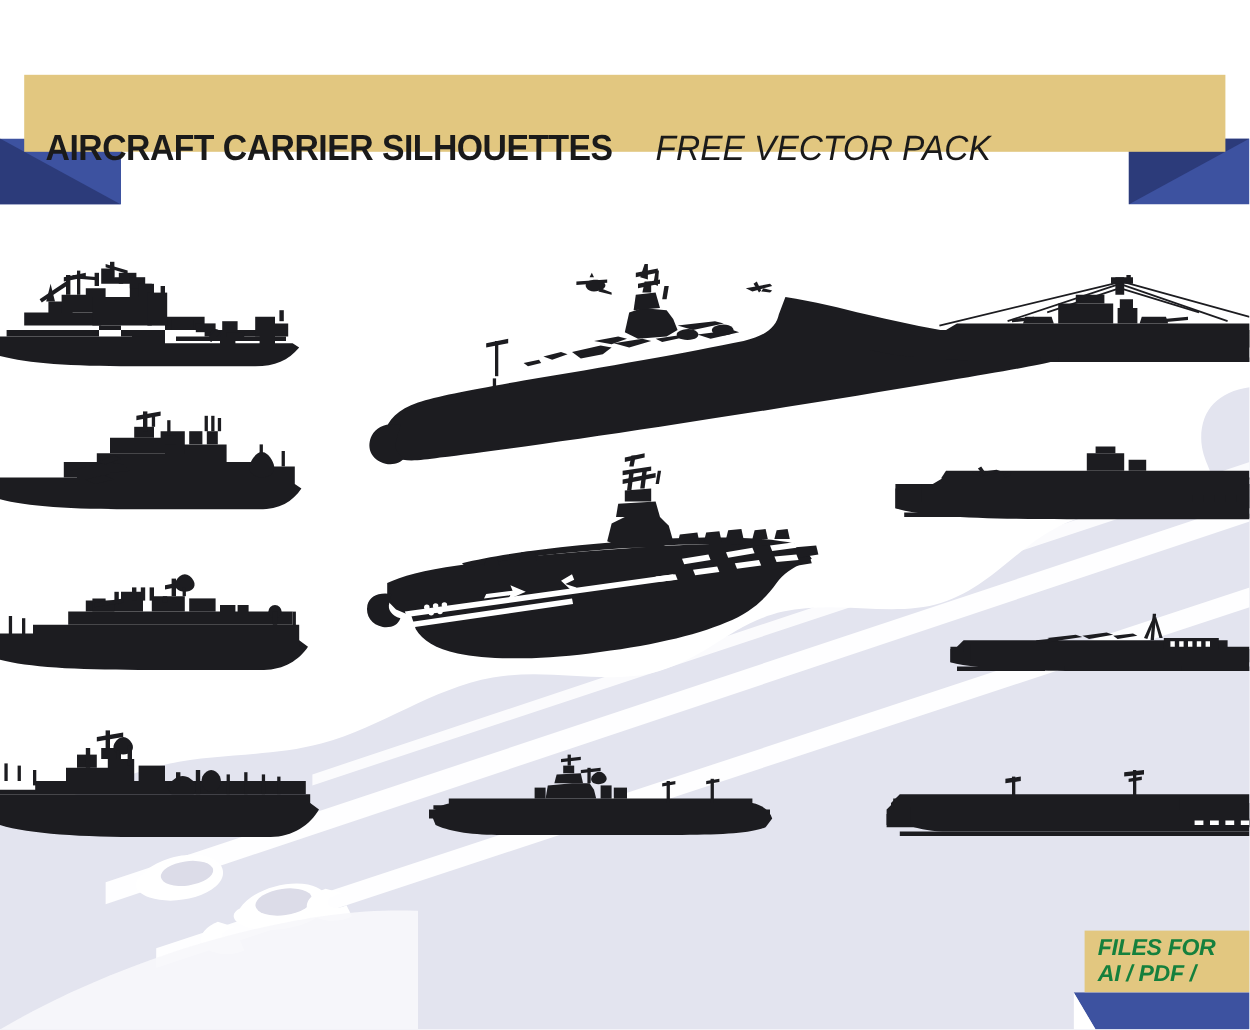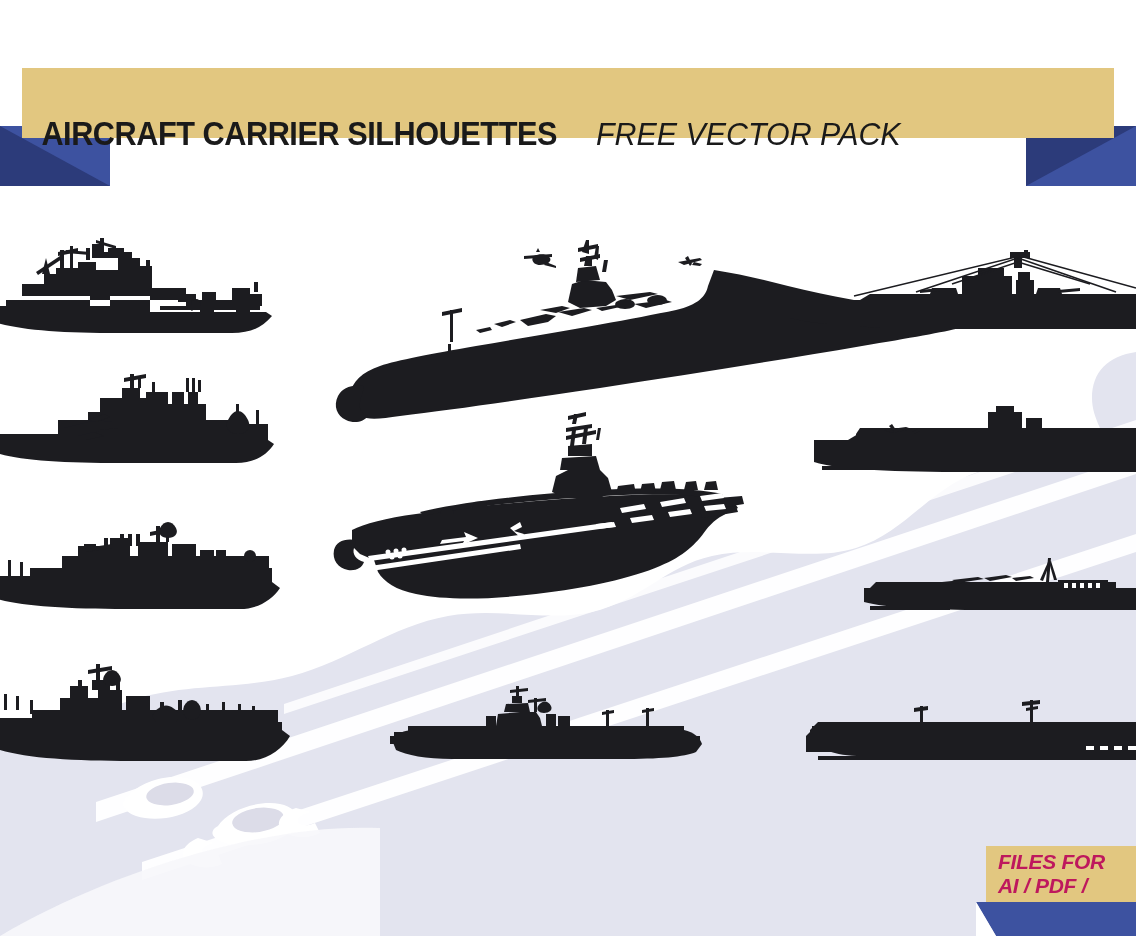--- a/index.html
+++ b/index.html
@@ -48,21 +48,21 @@
   #files-badge{position:absolute;left:986px;top:846px;width:150px;height:90px;}
   #files-bar{
     position:absolute;left:0;top:0;width:150px;height:56px;background:#e2c780;
   }
   #files-text{
     position:absolute;left:0;top:0;width:150px;height:56px;
     display:flex;flex-direction:column;justify-content:center;
     padding-left:12px;box-sizing:border-box;
   }
   .files-line{
-    font-weight:bold;font-style:italic;font-size:21px;color:#be185d;
+    font-weight:bold;font-style:italic;font-size:21px;color:#15803d;
     line-height:24px;white-space:nowrap;letter-spacing:-0.3px;
   }
 </style>
 </head>
 <body>
 
 <div id="stage">
 
   <svg class="layer" viewBox="0 0 1136 936" width="1136" height="936" aria-hidden="true">
     <defs>

